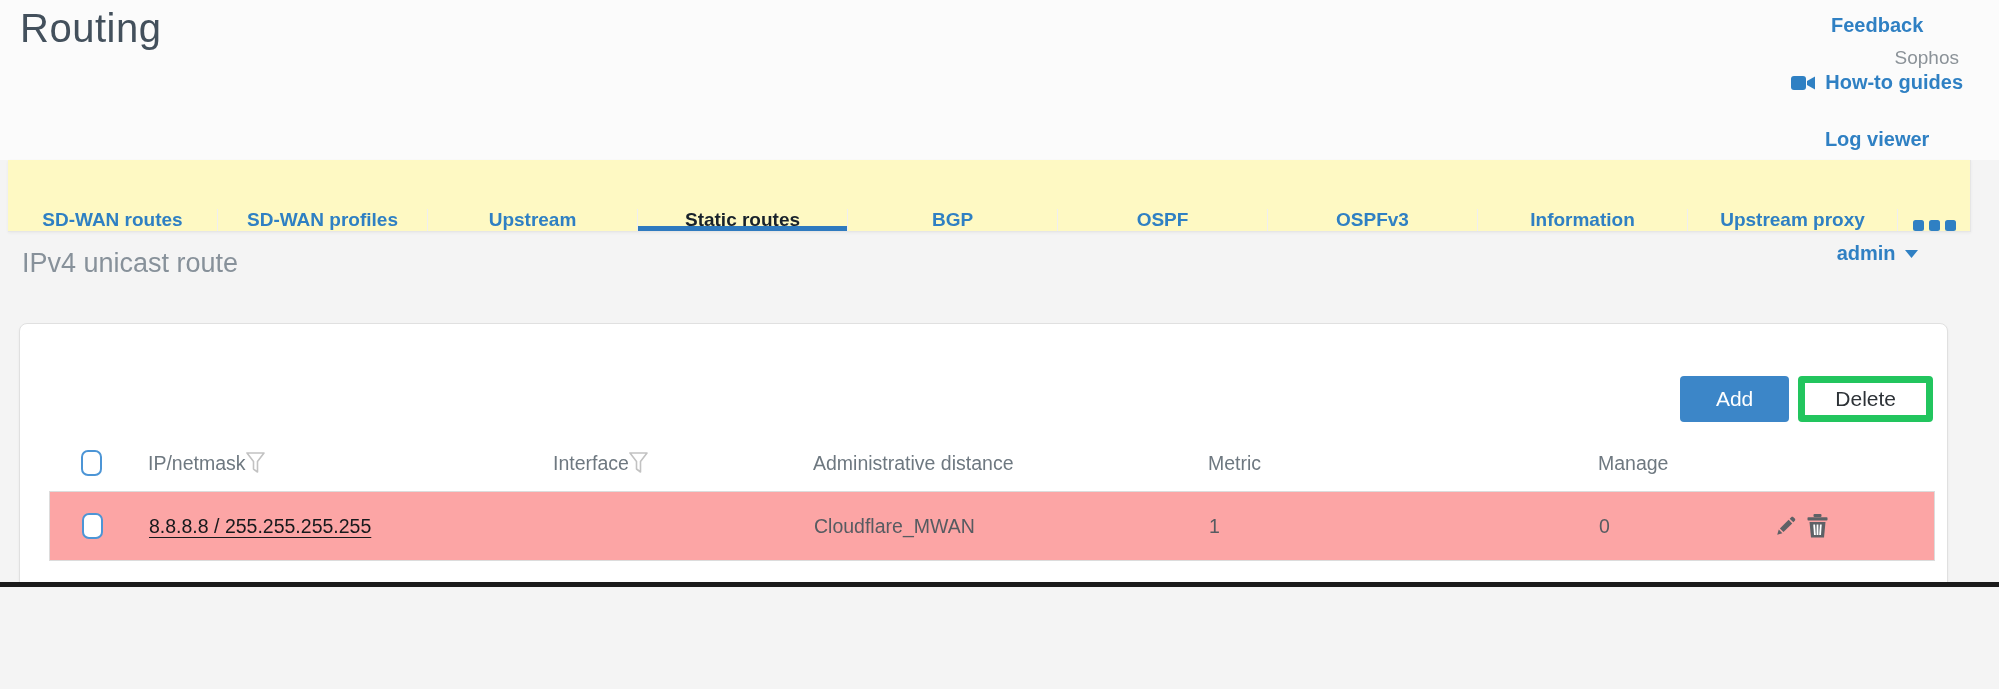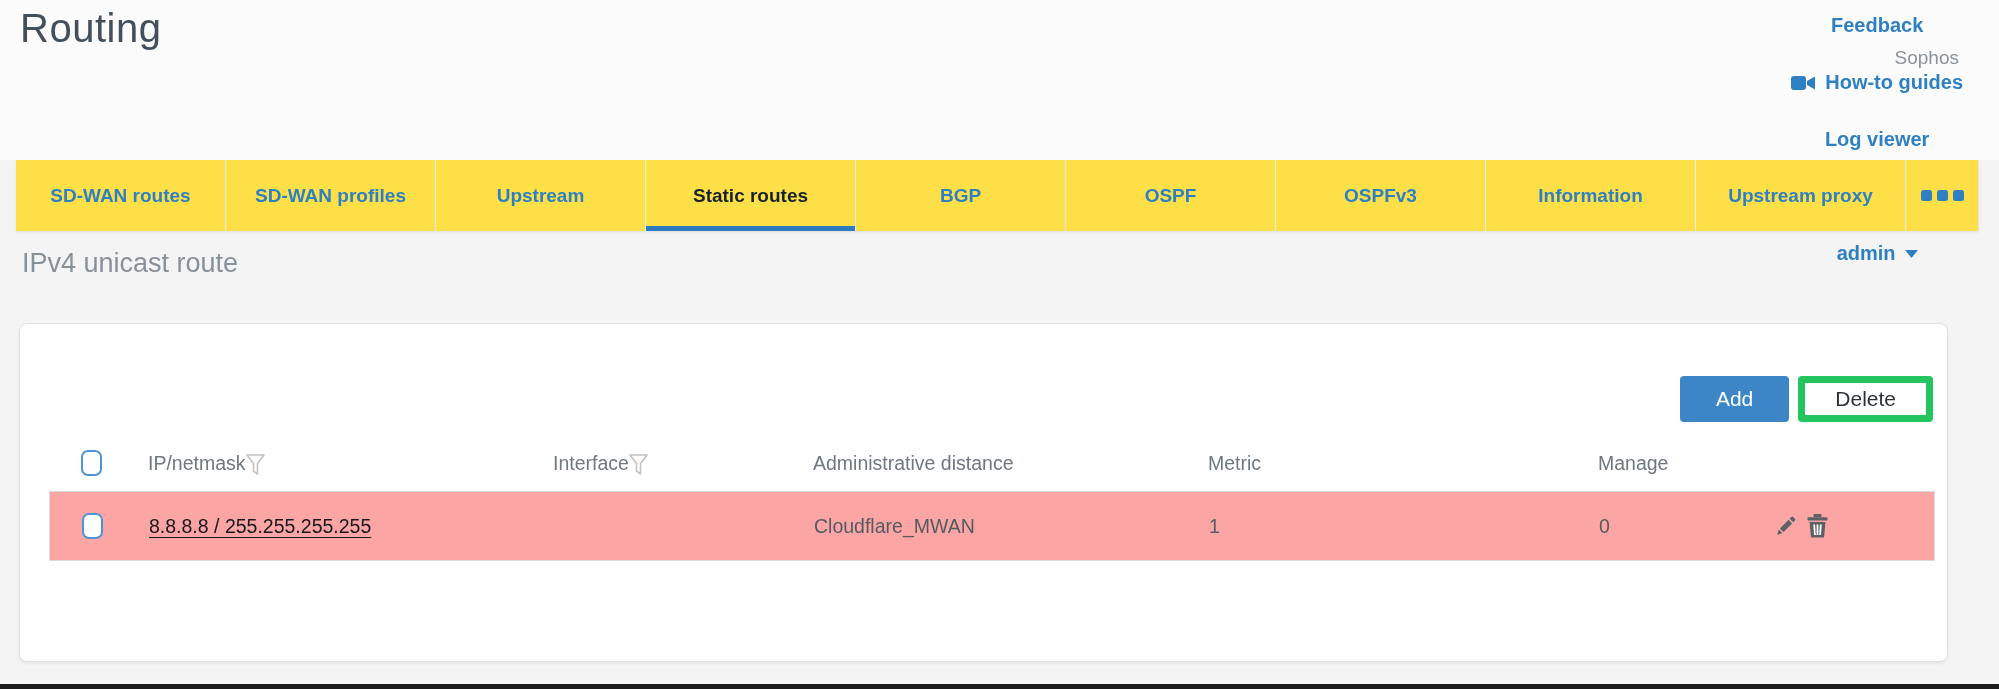--- a/index.html
+++ b/index.html
@@ -1,31 +1,31 @@
 <!DOCTYPE html>
 <html><head>
 <meta charset="utf-8">
 <style>
   * { margin:0; padding:0; box-sizing:border-box; }
   html,body { width:1999px; height:689px; }
   body { font-family:"Liberation Sans", sans-serif; background:#f4f4f4; }
-  .screen { position:relative; width:1999px; height:689px; overflow:hidden; background:#f4f4f4; }
+  .screen { position:relative; width:1999px; height:587px; overflow:hidden; background:#f4f4f4; }
 
   
   .header { position:absolute; top:0; left:0; width:100%; height:160px; background:#fbfbfb; }
   .page-title { position:absolute; top:6px; left:20px; font-size:40px; font-weight:400; color:#43505c; letter-spacing:.5px; }
   .header-links { position:absolute; top:14px; right:36px; display:flex; align-items:center; gap:34px;flex-direction:column; }
   .hlink { display:flex; align-items:center; gap:9px; color:#2f80c3; font-size:20px; font-weight:700; cursor:pointer; white-space:nowrap; }
   .hlink svg { display:block; }
   .header-sub { position:absolute; top:47px; right:40px; font-size:19px; color:#8b9298; }
 
   
-  .tabbar { position:absolute; top:160px; left:16px; width:1963px; height:72px; background:#fde047;
+  .tabbar { position:absolute; top:160px; left:8px; width:1963px; height:72px; background:#fef9c3;
             border-bottom:1px solid #e6e6e6; border-right:1px solid #e6e6e6; box-shadow:0 1px 3px rgba(0,0,0,.05);
-            display:flex; }
+            display:flex;align-items:flex-end; }
   .tab { position:relative; width:210px; flex:none; display:flex; align-items:center; justify-content:center;
          font-size:19px; font-weight:700; color:#2f80c3; cursor:pointer; border-right:1px solid #efefef; }
   .tab.active { color:#18222c; }
   .tab.active::after { content:""; position:absolute; left:0; right:0; bottom:0; height:5px; background:#2e7abf; }
   .tab-more { flex:1; display:flex; align-items:center; justify-content:center; gap:5px; cursor:pointer; }
   .tab-more i { width:11px; height:11px; border-radius:2.5px; background:#2f80c3; display:block; }
 
   
   .section-heading { position:absolute; top:248px; left:22px; font-size:27px; font-weight:400; color:#87919a; }
 
@@ -34,21 +34,21 @@
   .panel-inner { padding:52px 12px 8px 29px; }
 
   .btn-row { display:flex; justify-content:flex-end; gap:9px; padding-right:2px; }
   .btn { height:46px; font-size:21px; border-radius:4px; display:flex; align-items:center; justify-content:center;
          cursor:pointer; font-family:inherit; }
   .btn-primary { background:#3c86c8; color:#ffffff; border:none; padding:0 36px; }
   .btn-secondary { background:#ffffff; color:#2d3237; border:7px solid #22c55e; padding:0 30px; }
 
   .grid { display:grid; grid-template-columns:84px 420px 260px 395px 390px 175px 1fr; align-items:center; }
   .thead { margin-top:20px; height:42px; }
-  .th { display:flex; align-items:flex-end; gap:0; font-size:19.5px; color:#6e7880; }
+  .th { display:flex; align-items:flex-start; gap:0; font-size:19.5px; color:#6e7880; }
   .th.ip-col, .td.ip-col { padding-left:15px; }
   .cb-cell { display:flex; justify-content:center; }
   .checkbox { width:21px; height:26px; border:2.5px solid #4c95d6; border-radius:7px; background:#fff; cursor:pointer; }
 
   .trow { margin-top:7px; height:70px; border:1px solid #dcdcdc; background:#fca5a5; }
   .td { font-size:19.5px; color:#565b61; }
   .row-link { color:#17191c; text-decoration:underline; text-underline-offset:4px; cursor:pointer; }
   .manage-cell { display:flex; align-items:center; gap:10px; }
   .icon-btn { cursor:pointer; display:flex; align-items:center; }
 

